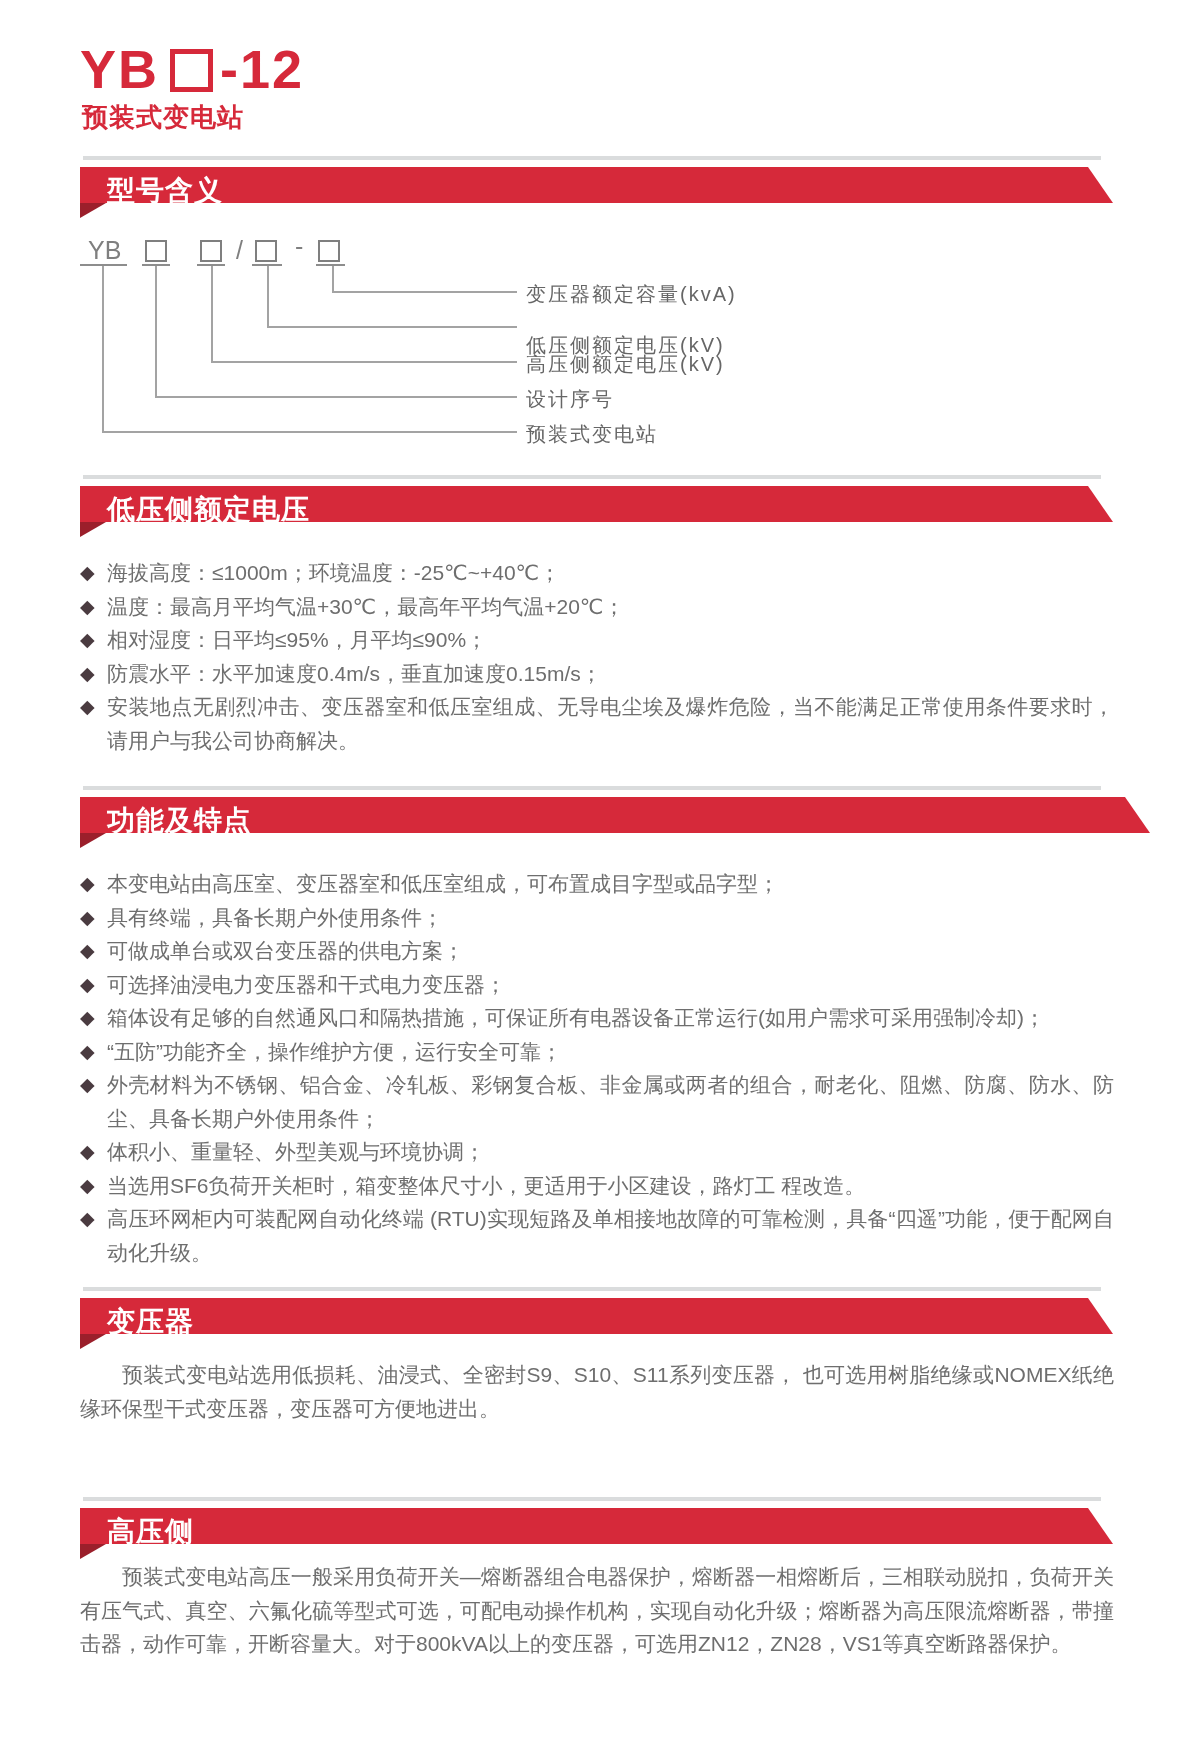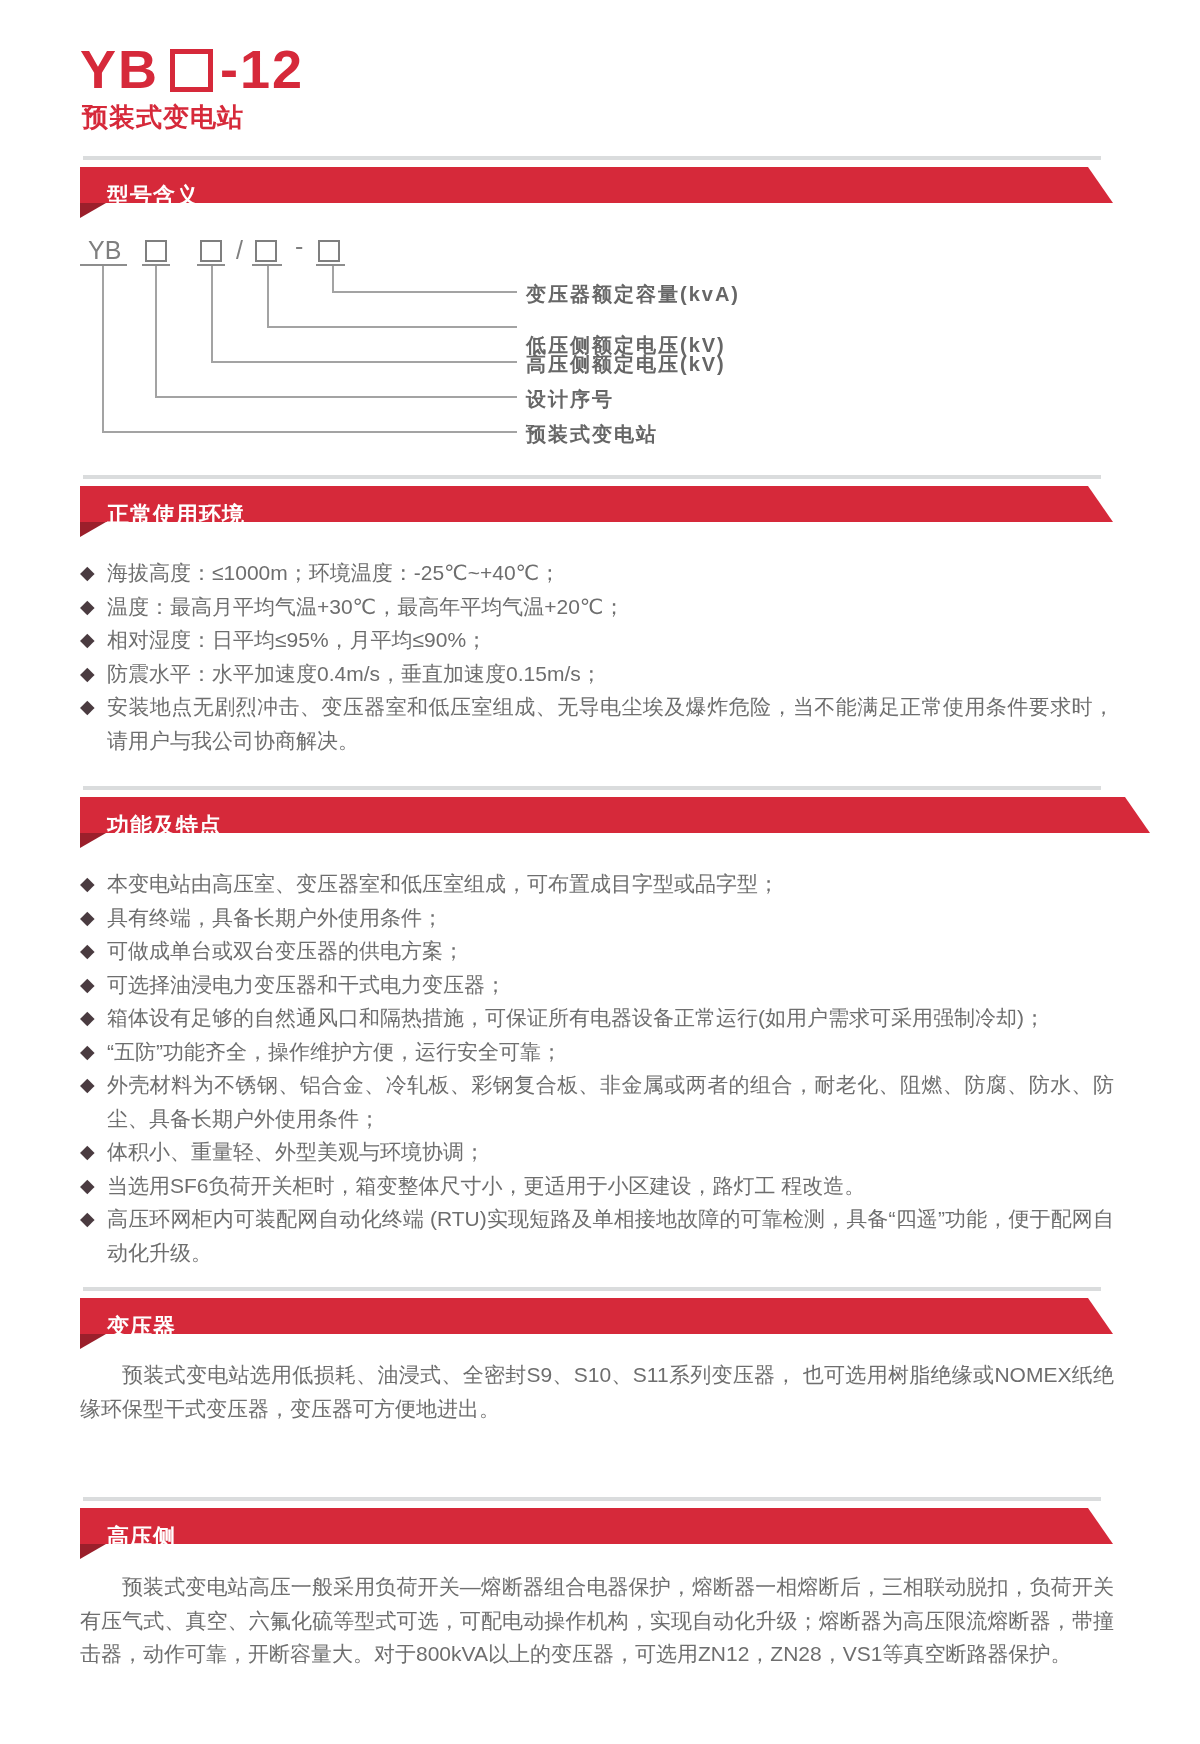--- a/index.html
+++ b/index.html
@@ -29,30 +29,30 @@
     -webkit-clip-path:polygon(0 0,calc(100% - 25px) 0,100% 100%,0 100%);
     clip-path:polygon(0 0,calc(100% - 25px) 0,100% 100%,0 100%);
   }
   .banner .fold{
     position:absolute;left:0;top:36px;width:26px;height:15px;background:#9b1f2b;
     -webkit-clip-path:polygon(0 0,100% 0,0 100%);
     clip-path:polygon(0 0,100% 0,0 100%);
   }
   .banner .label{
     position:absolute;left:27px;top:5px;color:#ffffff;
-    font-size:22px;font-weight:bold;letter-spacing:1px;margin-top:9px;
+    font-size:28px;font-weight:bold;letter-spacing:1px;
   }
   
   .diagram{position:absolute;left:0;top:0;width:1200px;height:470px;}
   .mcode{position:absolute;color:#7f7f7f;font-size:25px;line-height:25px;}
   .mbox{position:absolute;width:18px;height:18px;border:2px solid #7f7f7f;background:transparent;}
   .uline{position:absolute;height:2px;background:#8d8d8d;}
   .vline{position:absolute;width:2px;background:#a3a3a3;}
   .hline{position:absolute;height:2px;background:#a3a3a3;}
-  .dlabel{position:absolute;left:526px;color:#666666;font-size:20px;letter-spacing:2px;white-space:nowrap;font-weight:bold;}
+  .dlabel{position:absolute;left:526px;color:#666666;font-size:20px;letter-spacing:2px;white-space:nowrap;}
   
   .blist{position:absolute;left:80px;width:1034px;margin:0;padding:0;list-style:none;}
   .blist li{
     position:relative;padding-left:27px;margin:0;
     color:#6e6e6e;font-size:21px;line-height:33.5px;text-align:justify;
   }
   .blist li .dm{
     position:absolute;left:0;top:0;color:#4a3b40;font-size:19px;line-height:33.5px;
   }
   
@@ -111,21 +111,21 @@
     <span class="dlabel" style="top:332px;">低压侧额定电压(kV)</span>
     <span class="dlabel" style="top:351px;">高压侧额定电压(kV)</span>
     <span class="dlabel" style="top:386px;">设计序号</span>
     <span class="dlabel" style="top:421px;">预装式变电站</span>
   </div>
 
   <div class="banner" style="top:486px;">
     <div class="strip"></div>
     <div class="bar"></div>
     <div class="fold"></div>
-    <div class="label">正常使用环境</div>
+    <div class="label">低压侧额定电压</div>
   </div>
 
   <ul class="blist" style="top:556px;">
     <li><span class="dm">◆</span><span>海拔高度：≤1000m；环境温度：-25℃~+40℃；</span></li>
     <li><span class="dm">◆</span><span>温度：最高月平均气温+30℃，最高年平均气温+20℃；</span></li>
     <li><span class="dm">◆</span><span>相对湿度：日平均≤95%，月平均≤90%；</span></li>
     <li><span class="dm">◆</span><span>防震水平：水平加速度0.4m/s，垂直加速度0.15m/s；</span></li>
     <li><span class="dm">◆</span><span>安装地点无剧烈冲击、变压器室和低压室组成、无导电尘埃及爆炸危险，当不能满足正常使用条件要求时，请用户与我公司协商解决。</span></li>
   </ul>
 
@@ -158,15 +158,15 @@
 
   <p class="para" style="top:1358px;">预装式变电站选用低损耗、油浸式、全密封S9、S10、S11系列变压器， 也可选用树脂绝缘或NOMEX纸绝缘环保型干式变压器，变压器可方便地进出。</p>
 
   <div class="banner" style="top:1508px;text-align:right;">
     <div class="strip"></div>
     <div class="bar"></div>
     <div class="fold"></div>
     <div class="label">高压侧</div>
   </div>
 
-  <p class="para" style="top:1560px;margin-top:10px;">预装式变电站高压一般采用负荷开关—熔断器组合电器保护，熔断器一相熔断后，三相联动脱扣，负荷开关有压气式、真空、六氟化硫等型式可选，可配电动操作机构，实现自动化升级；熔断器为高压限流熔断器，带撞击器，动作可靠，开断容量大。对于800kVA以上的变压器，可选用ZN12，ZN28，VS1等真空断路器保护。</p>
+  <p class="para" style="top:1560px;">预装式变电站高压一般采用负荷开关—熔断器组合电器保护，熔断器一相熔断后，三相联动脱扣，负荷开关有压气式、真空、六氟化硫等型式可选，可配电动操作机构，实现自动化升级；熔断器为高压限流熔断器，带撞击器，动作可靠，开断容量大。对于800kVA以上的变压器，可选用ZN12，ZN28，VS1等真空断路器保护。</p>
 
 </div>
 
 </body></html>

